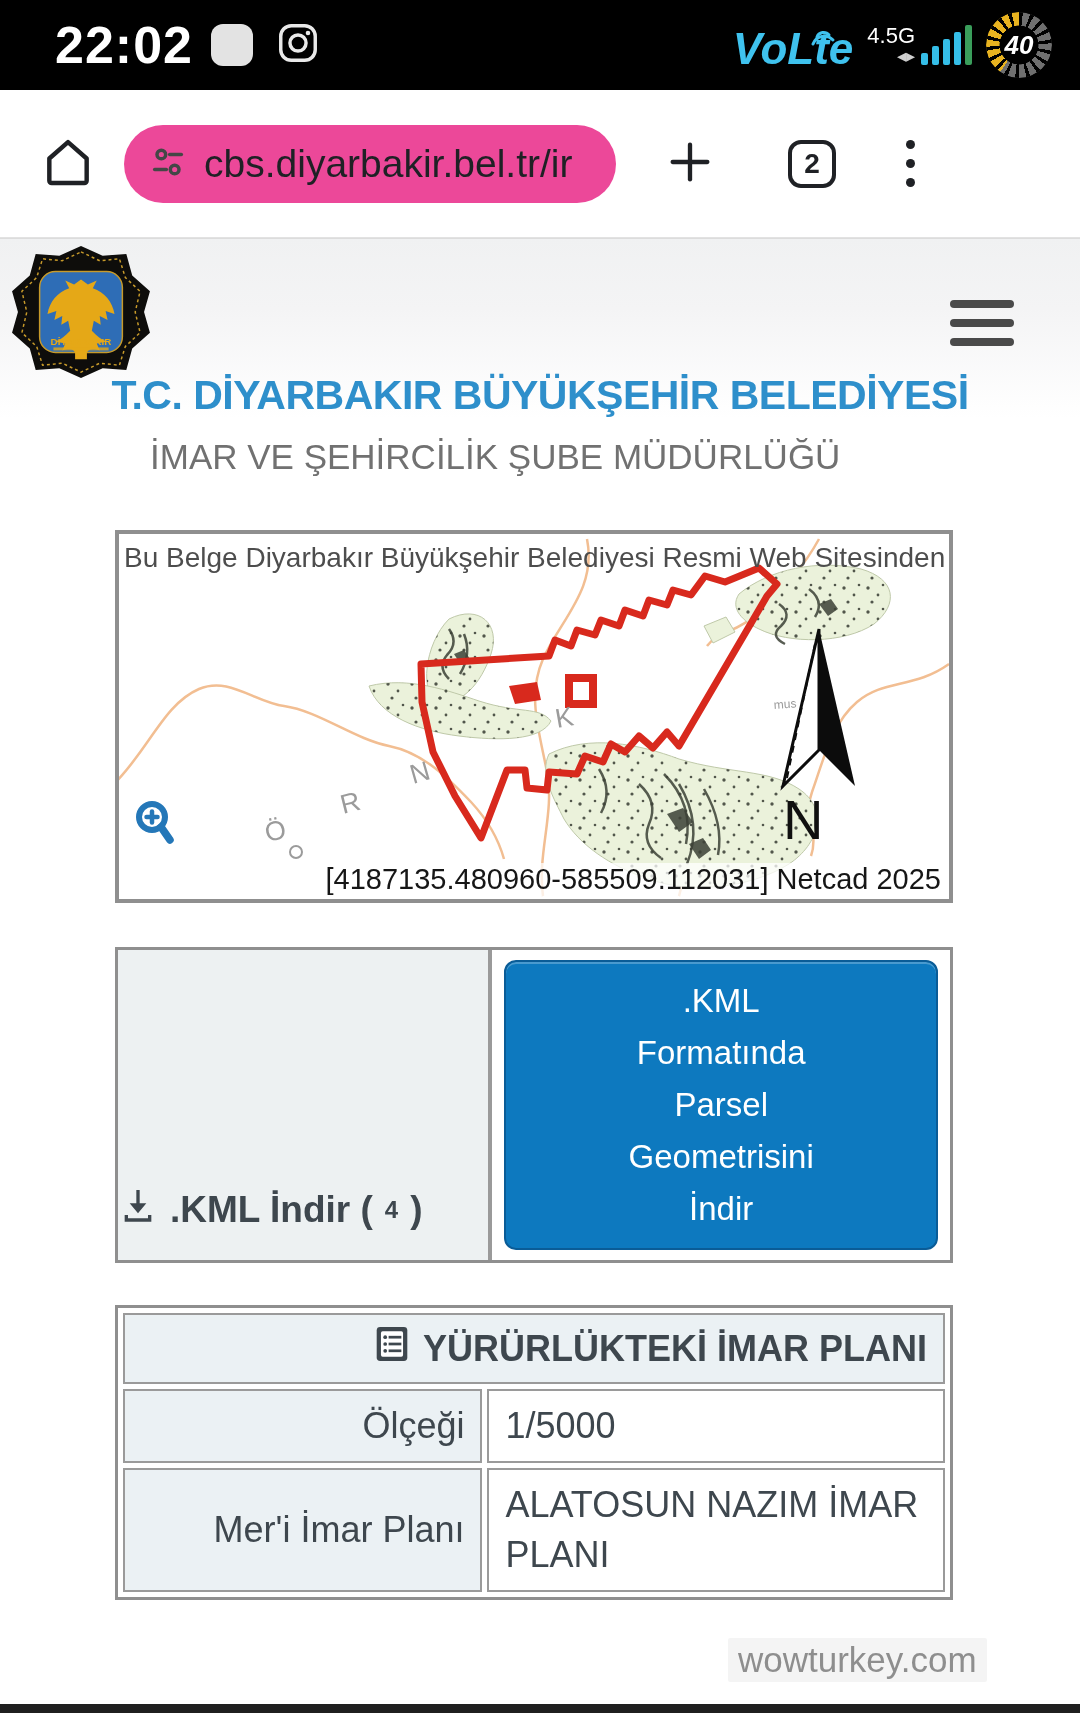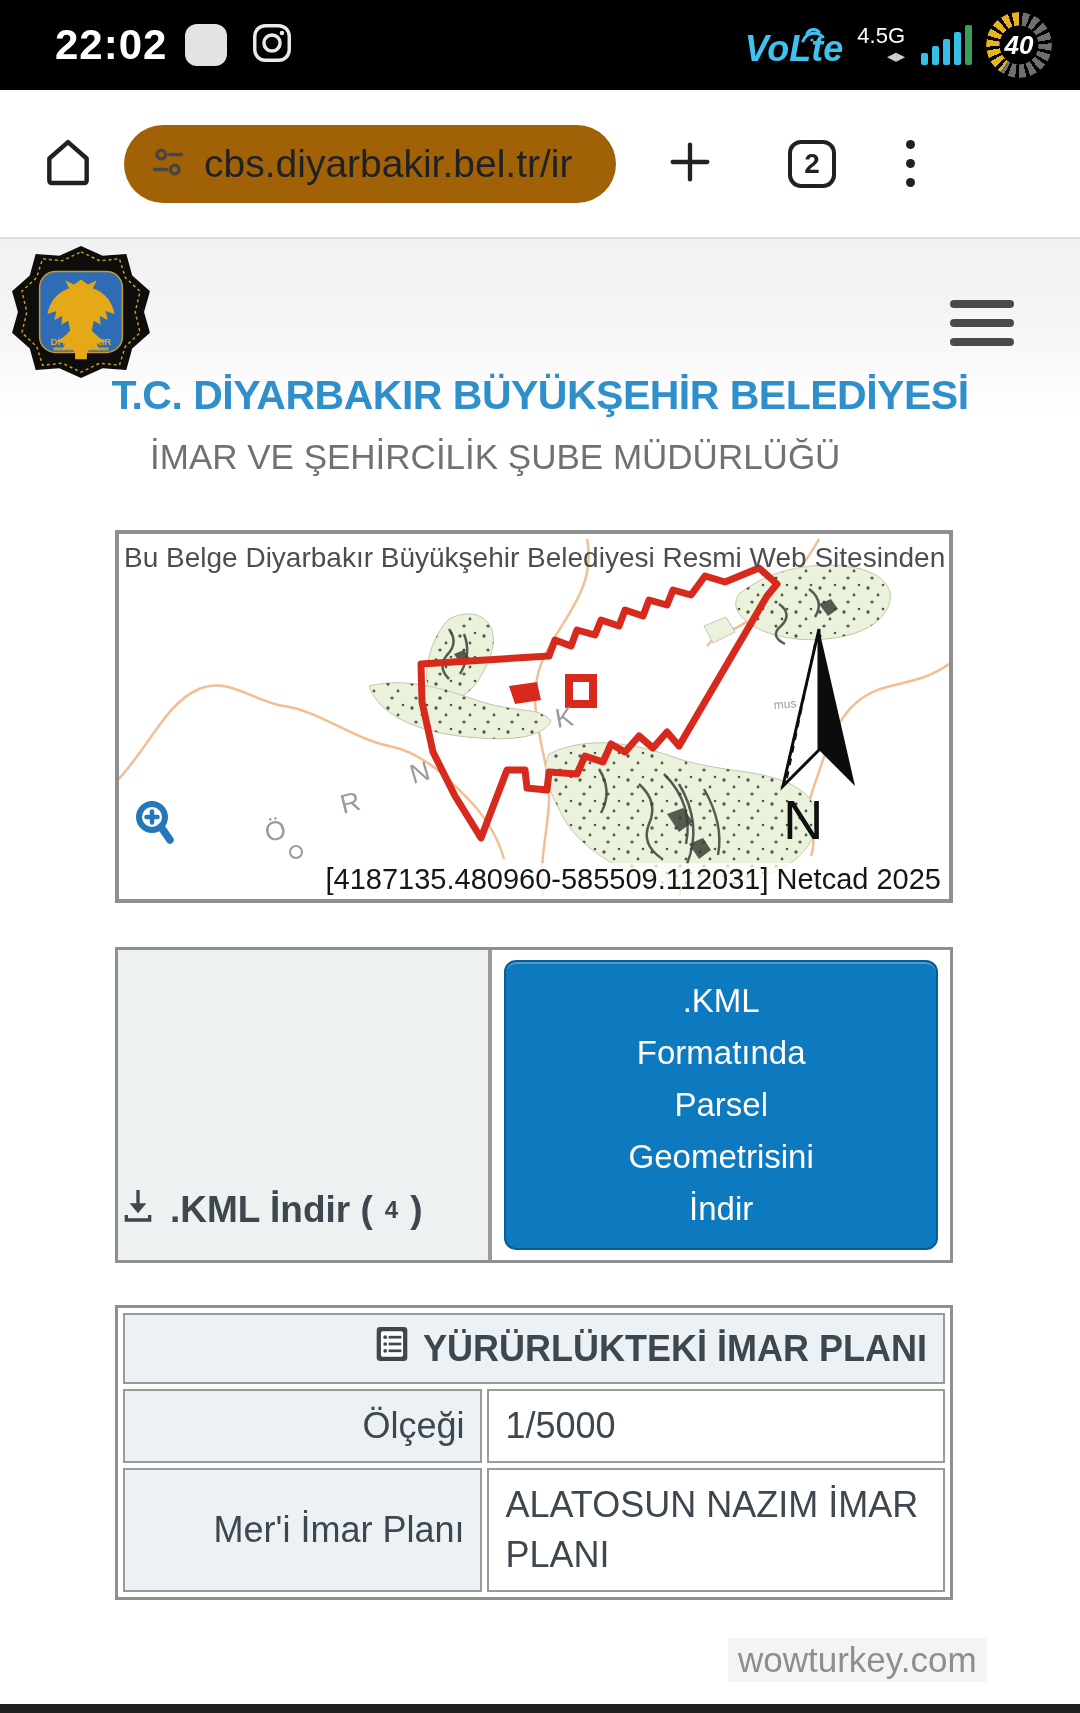--- a/index.html
+++ b/index.html
@@ -5,27 +5,27 @@
   html,body{margin:0;padding:0;background:#000;}
   *{box-sizing:border-box;}
   .screen{
     position:relative;width:1080px;height:1713px;margin:0 auto;
     background:#fff;overflow:hidden;
     font-family:"Liberation Sans","DejaVu Sans",sans-serif;
   }
   
   .status-bar{position:absolute;top:0;left:0;width:1080px;height:90px;background:#000;
     display:flex;align-items:center;color:#fff;}
-  .sb-time{font-size:42px;font-weight:bold;margin-left:55px;letter-spacing:1px;}
+  .sb-time{font-size:52px;font-weight:bold;margin-left:55px;letter-spacing:1px;}
   .sb-notif-square{width:42px;height:42px;border-radius:12px;background:#e3e3e3;margin-left:18px;}
   .sb-insta{margin-left:22px;}
   .sb-right{margin-left:auto;display:flex;align-items:center;margin-right:28px;gap:14px;}
-  .volte{color:#3fc2ee;font-style:italic;font-weight:bold;font-size:36px;position:relative;padding-top:8px;}
+  .volte{color:#3fc2ee;font-style:italic;font-weight:bold;font-size:44px;position:relative;padding-top:8px;}
   .volte .arcs{position:absolute;top:-10px;right:14px;}
-  .net-cluster{display:flex;align-items:flex-end;gap:16px;}
+  .net-cluster{display:flex;align-items:flex-end;gap:6px;}
   .net-g{display:flex;flex-direction:column;align-items:flex-end;}
   .net-label{font-size:22px;color:#fff;line-height:22px;}
   .net-arrows{font-size:18px;color:#cfcfcf;line-height:18px;}
   .sig-bars{display:flex;align-items:flex-end;gap:4px;height:40px;}
   .sig-bars i{display:block;width:7px;border-radius:2px;background:#35bee8;}
   .sig-bars i:nth-child(1){height:12px}.sig-bars i:nth-child(2){height:19px}
   .sig-bars i:nth-child(3){height:26px}.sig-bars i:nth-child(4){height:33px}
   .sig-bars i:nth-child(5){height:40px;background:#3a9e5b;}
   .battery-ring{position:relative;width:66px;height:66px;border-radius:50%;
     background:conic-gradient(from 215deg,#e8b320 0 145deg,#6f6f6f 145deg 360deg);
@@ -33,21 +33,21 @@
             mask:radial-gradient(closest-side,transparent 58%,#000 60%);}
   .battery-dashes{position:absolute;inset:0;border-radius:50%;
     background:repeating-conic-gradient(#000 0 7deg,transparent 7deg 20deg);}
   .battery-wrap{position:relative;width:66px;height:66px;}
   .battery-num{position:absolute;inset:0;display:flex;align-items:center;justify-content:center;
     color:#fff;font-weight:bold;font-size:26px;font-style:italic;}
   
   .browser{position:absolute;top:90px;left:0;width:1080px;height:148px;background:#fff;
     border-radius:30px 30px 0 0;display:flex;align-items:center;border-bottom:1px solid #e2e2e2;}
   .home-ic{margin-left:40px;}
-  .url-pill{margin-left:28px;width:492px;height:78px;border-radius:39px;background:#a16207;
+  .url-pill{margin-left:28px;width:492px;height:78px;border-radius:39px;background:#ec4899;
     display:flex;align-items:center;overflow:hidden;}
   .url-pill .tune{margin-left:24px;flex:0 0 auto;}
   .url-text{margin-left:16px;font-size:39px;color:#1f2125;white-space:nowrap;}
   .plus-ic{margin-left:48px;}
   .tab-box{margin-left:72px;width:48px;height:48px;border:4.5px solid #1f2125;border-radius:13px;
     display:flex;align-items:center;justify-content:center;font-size:28px;font-weight:bold;color:#1f2125;}
   .kebab{margin-left:70px;display:flex;flex-direction:column;gap:10px;}
   .kebab i{width:9px;height:9px;border-radius:50%;background:#1f2125;display:block;}
   
   .head-band{position:absolute;top:238px;left:0;width:1080px;height:200px;

